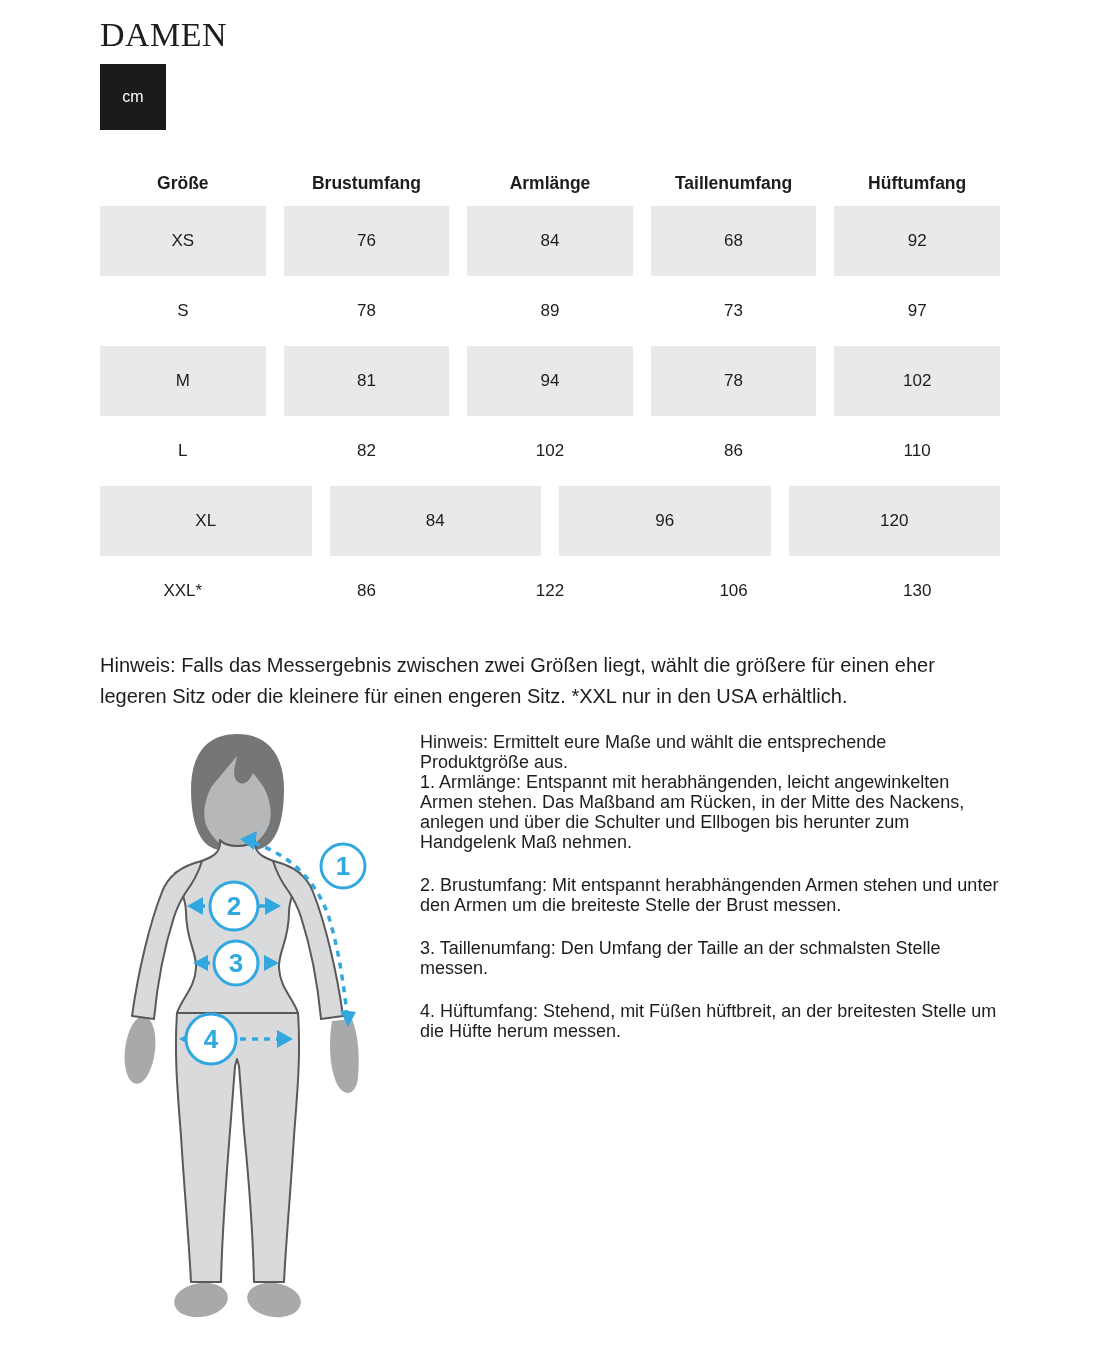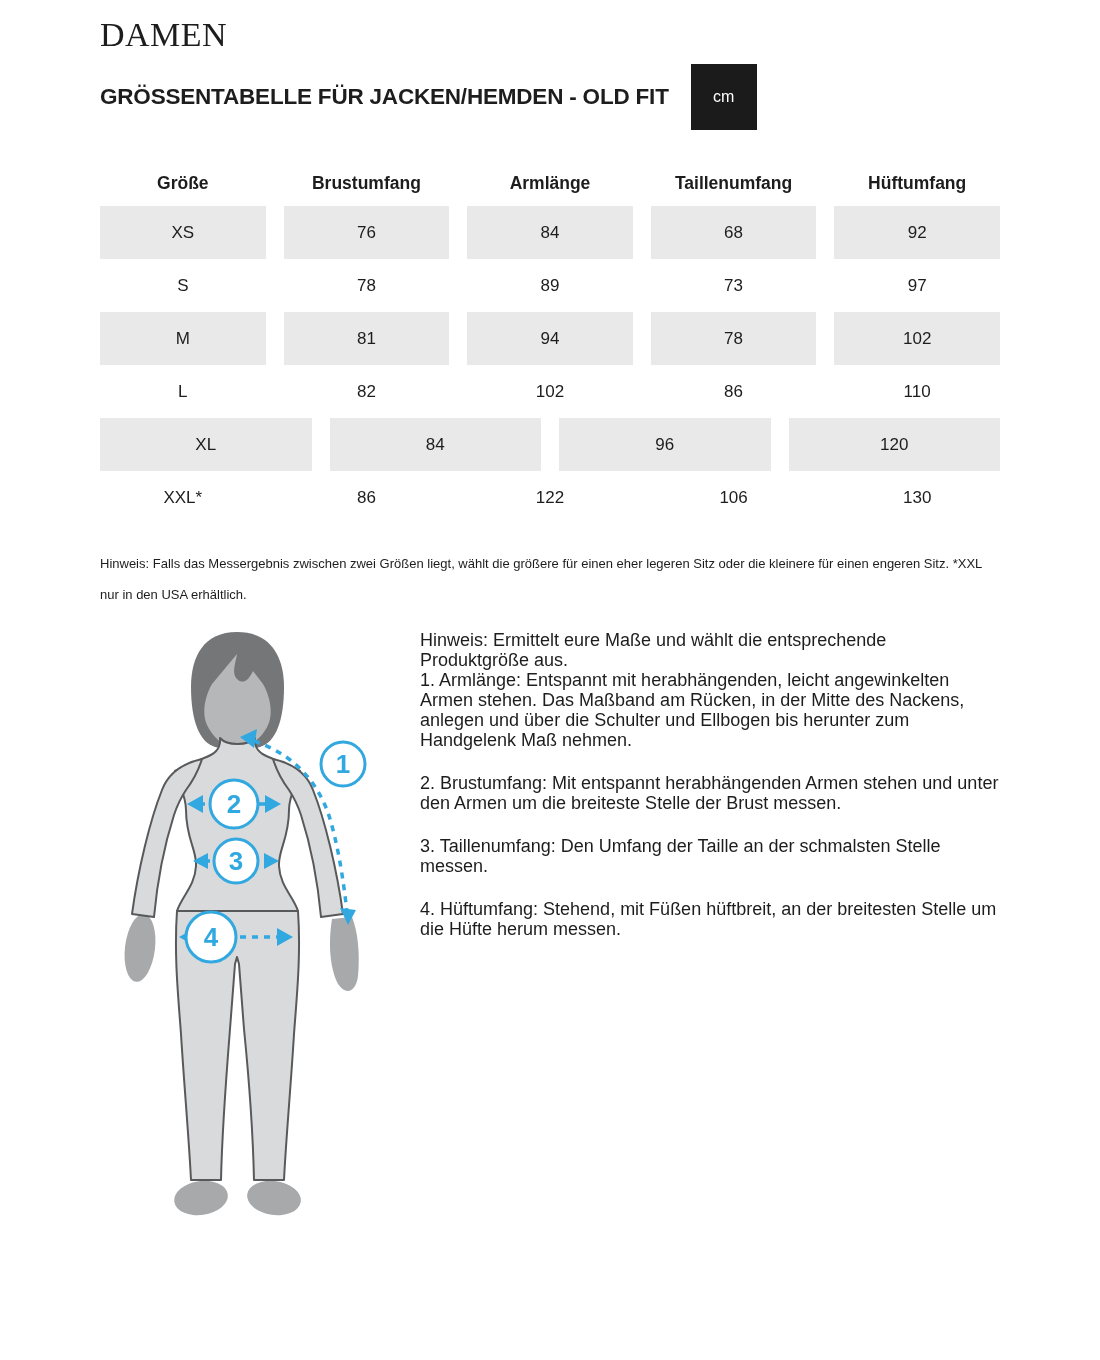--- a/index.html
+++ b/index.html
@@ -8,43 +8,42 @@
 
   .brand{font-family:"Liberation Serif",serif;font-size:34px;font-weight:500;letter-spacing:.5px;line-height:1;margin:0;}
   .title-row{display:flex;align-items:center;gap:22px;margin-top:12px;}
   .chart-title{font-size:22.5px;font-weight:700;letter-spacing:-.2px;line-height:1.1;margin:0;}
   .cm-btn{width:66px;height:66px;background:#1b1b1b;color:#fff;border:none;font-family:"Liberation Sans",sans-serif;font-size:16px;cursor:pointer;flex:0 0 auto;}
 
   .section-heading{font-size:19px;font-weight:700;margin:30px 0 0 0;line-height:1;}
 
   .size-table{margin-top:30px;}
   .trow{display:flex;gap:18px;}
-  .tcell{flex:1;height:53px;display:flex;align-items:center;justify-content:center;font-size:17px;}
+  .tcell{flex:1;height:70px;display:flex;align-items:center;justify-content:center;font-size:17px;}
   .thead .tcell{height:46px;font-weight:700;font-size:17.5px;background:transparent;}
   .trow.shaded .tcell{background:#e9e9e9;}
 
-  .note{font-size:13px;line-height:31px;margin:24px 0 0 0;max-width:900px;}
+  .note{font-size:20px;line-height:31px;margin:24px 0 0 0;max-width:900px;}
 
   .measure-section{display:flex;margin-top:14px;}
   .figure-col{width:320px;flex:0 0 320px;}
   .instructions{flex:1;padding-top:6px;}
   .instructions p{font-size:18px;line-height:20px;margin:0;}
   .instructions p + p{margin-top:23px;}
 
   svg text.marker{font-family:"Liberation Sans",sans-serif;font-size:26px;font-weight:700;}
 </style>
 </head>
 <body>
 
 <div class="page">
 
   <h1 class="brand">DAMEN</h1>
 
   <div class="title-row">
-    <h2 class="chart-title">GRÖSSENTABELLE FÜR JACKEN/HEMDEN - OLD FIT</h2>
     <button class="cm-btn">cm</button>
   </div>
 
 
   <div class="size-table">
       <div class="trow thead">
         <div class="tcell">Größe</div>
         <div class="tcell">Brustumfang</div>
         <div class="tcell">Armlänge</div>
         <div class="tcell">Taillenumfang</div>

